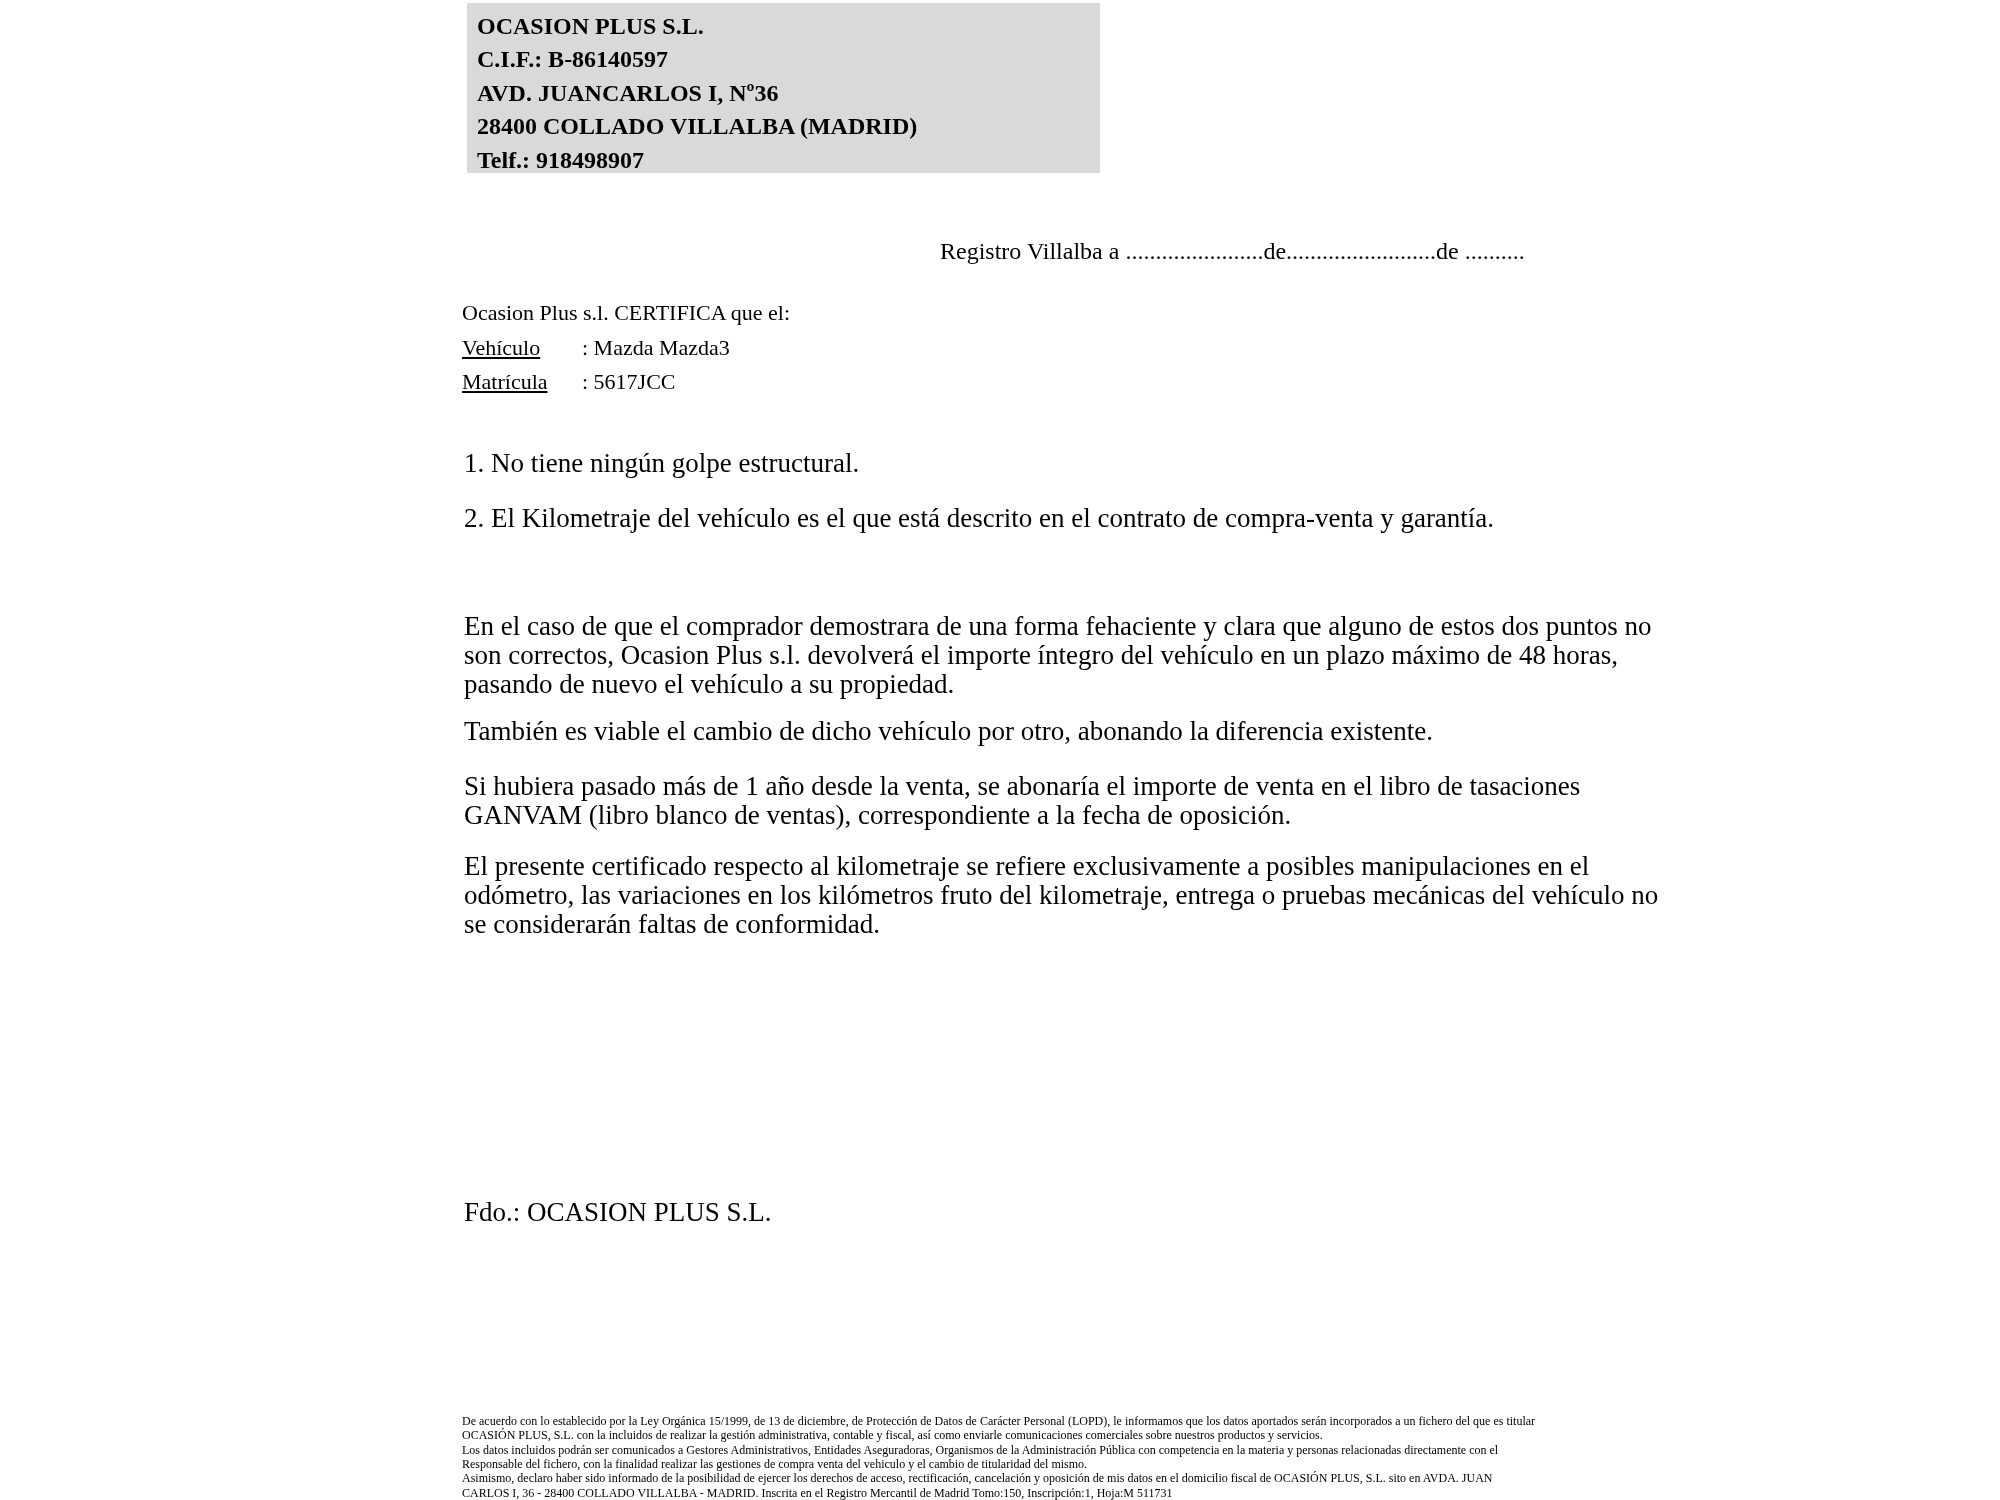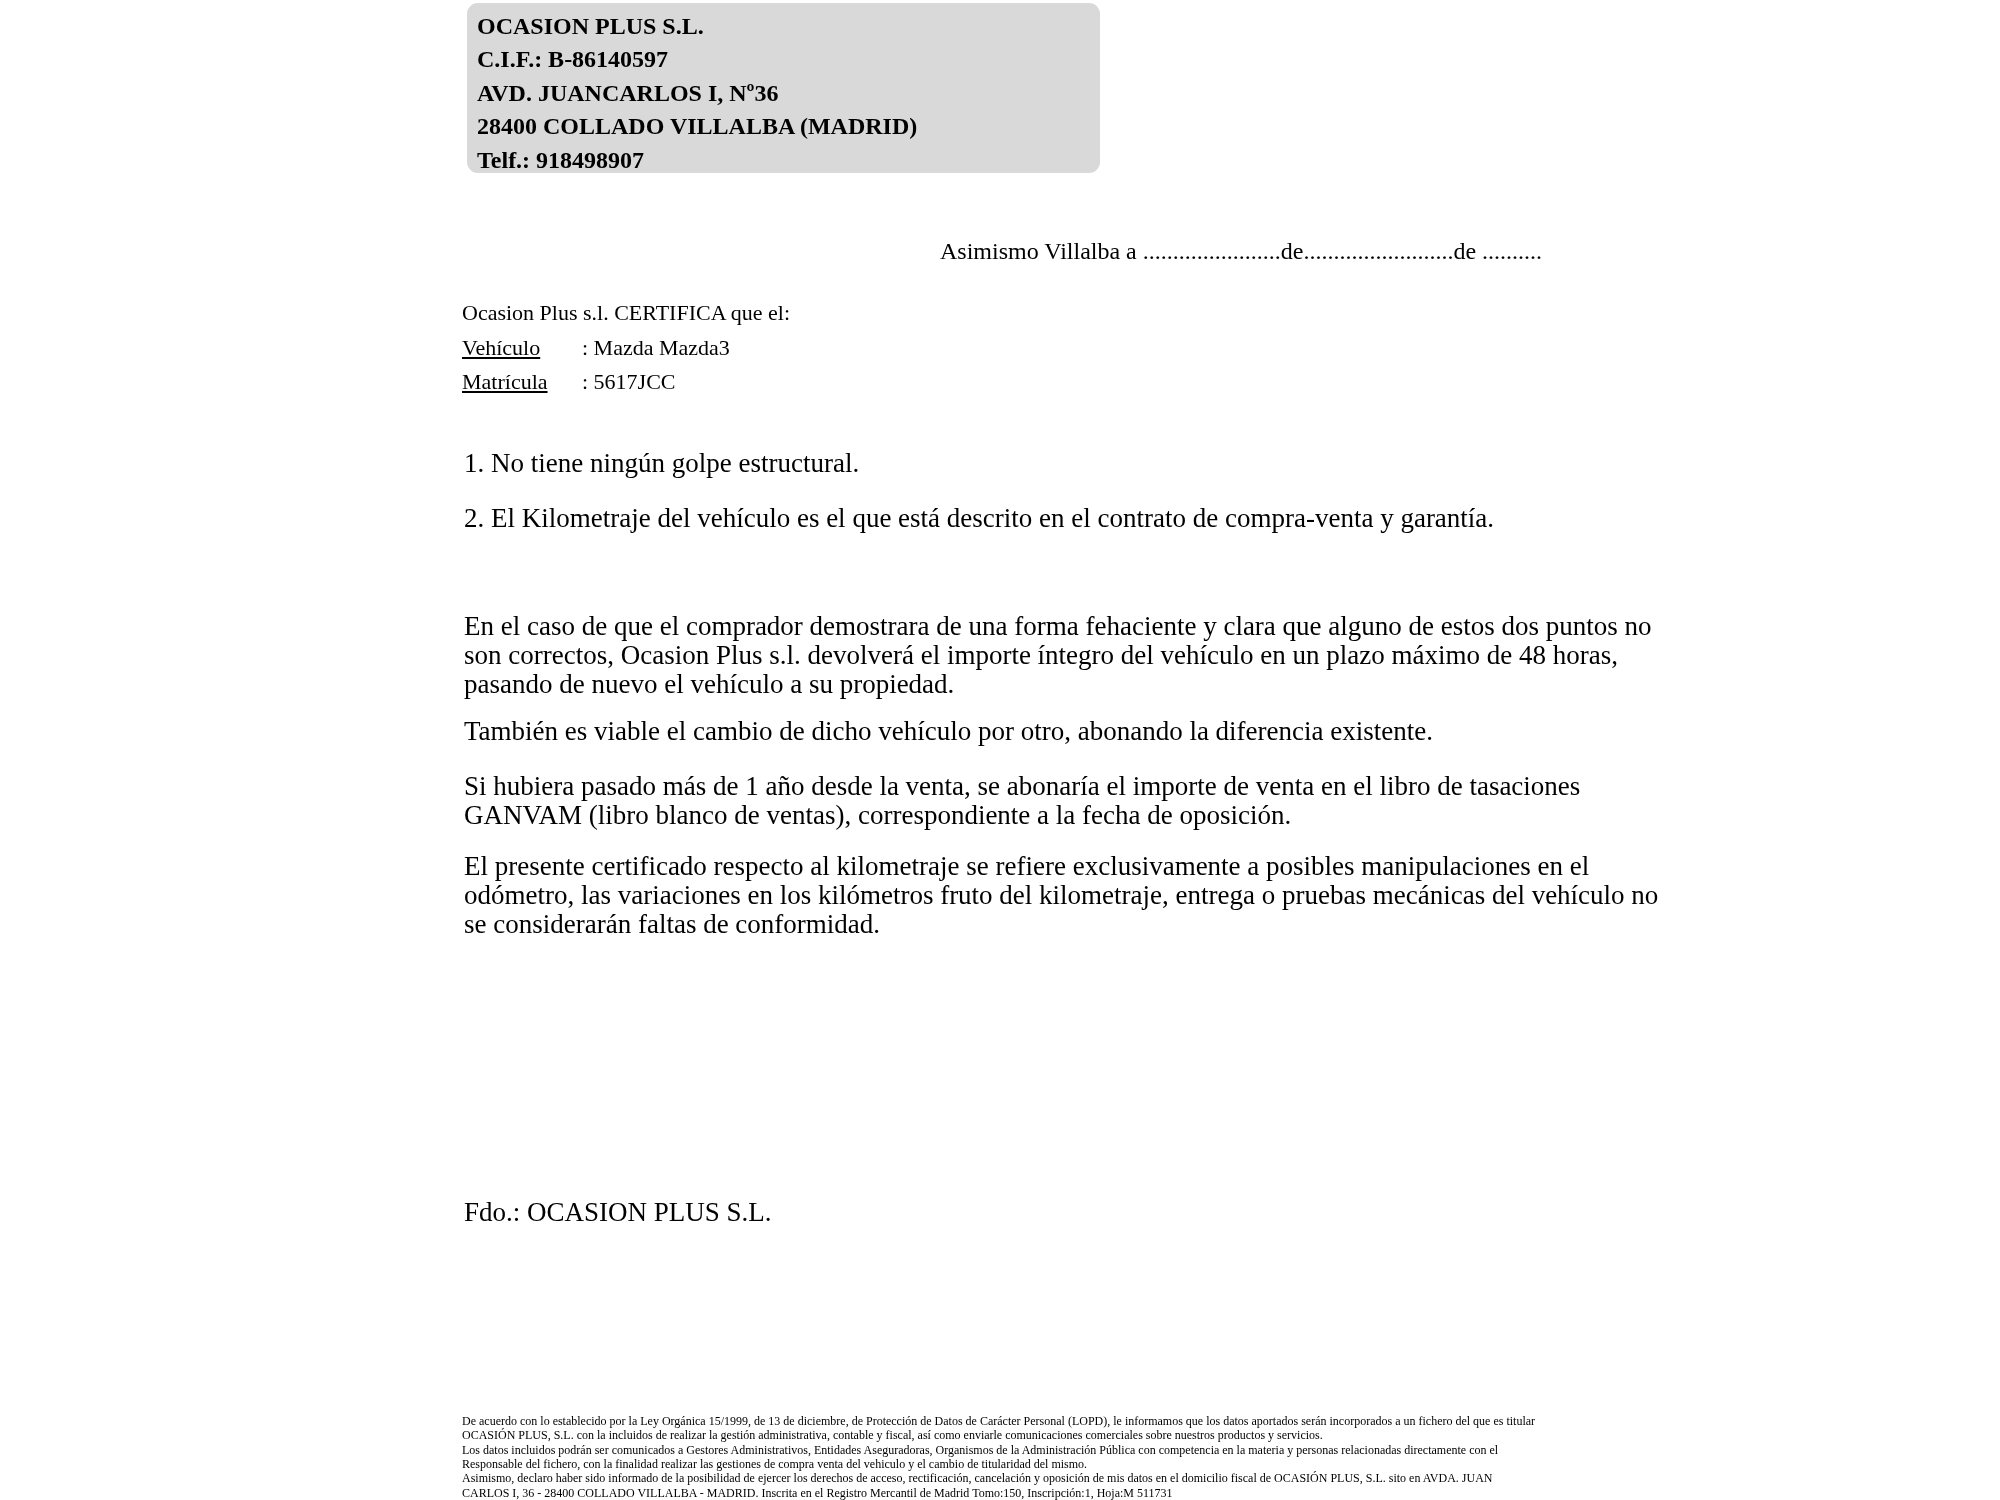--- a/index.html
+++ b/index.html
@@ -1,15 +1,15 @@
 <!DOCTYPE html>
 <html><head>
 <meta charset="utf-8">
 <style>
-  * { margin: 0; padding: 0; box-sizing: border-box; border-radius: 11px; }
+  * { margin: 0; padding: 0; box-sizing: border-box; }
   html, body { width: 2000px; height: 1500px; }
   body {
     background: #ffffff;
     font-family: "Liberation Serif", "DejaVu Serif", serif;
     color: #000000;
     position: relative;
     overflow: hidden;
   }
   .page {
     position: absolute;
@@ -79,21 +79,21 @@
 <div class="page">
 
   <div class="header-box">
     <div>OCASION PLUS S.L.</div>
     <div>C.I.F.: B-86140597</div>
     <div>AVD. JUANCARLOS I, Nº36</div>
     <div>28400 COLLADO VILLALBA (MADRID)</div>
     <div>Telf.: 918498907</div>
   </div>
 
-  <div class="date-line">Asimismo Villalba a .......................de.........................de ..........</div>
+  <div class="date-line">Registro Villalba a .......................de.........................de ..........</div>
 
   <div class="certify-block">
     <div>Ocasion Plus s.l. CERTIFICA que el:</div>
     <div class="field-row">
       <span class="label-box"><span class="u">Vehículo</span></span><span>: Mazda Mazda3</span>
     </div>
     <div class="field-row">
       <span class="label-box"><span class="u">Matrícula</span></span><span>: 5617JCC</span>
     </div>
   </div>

